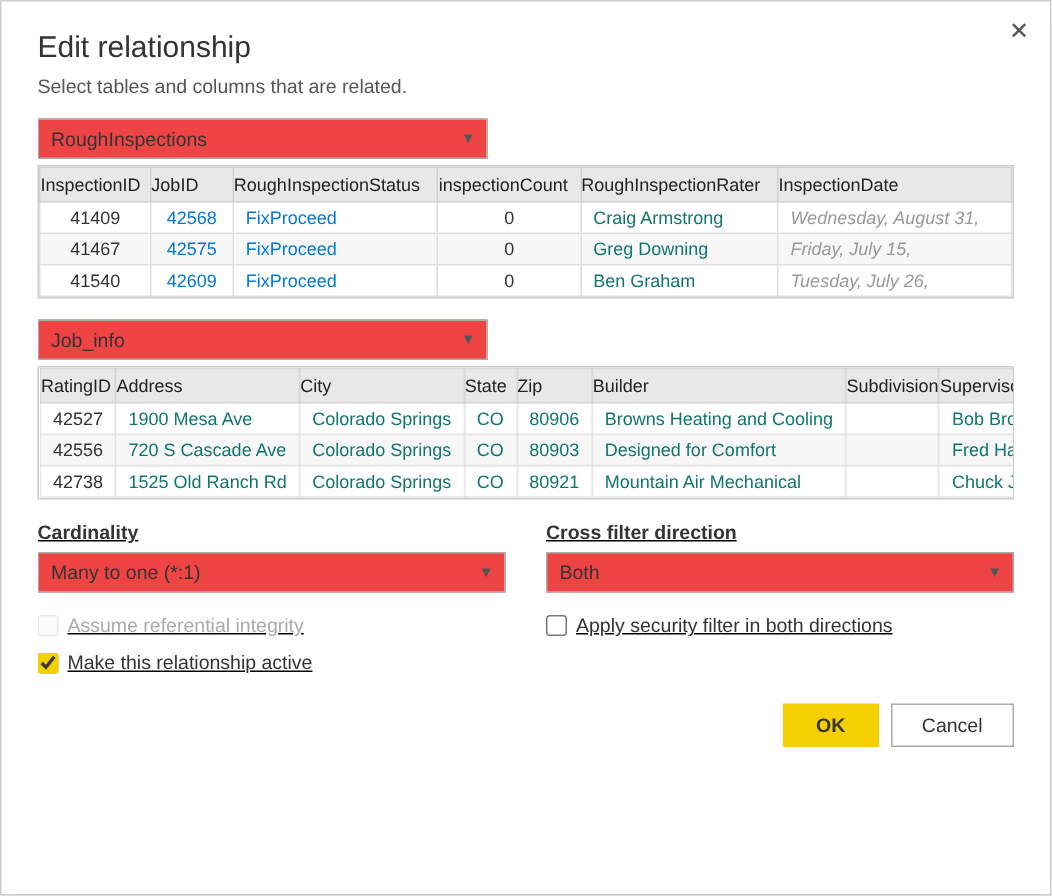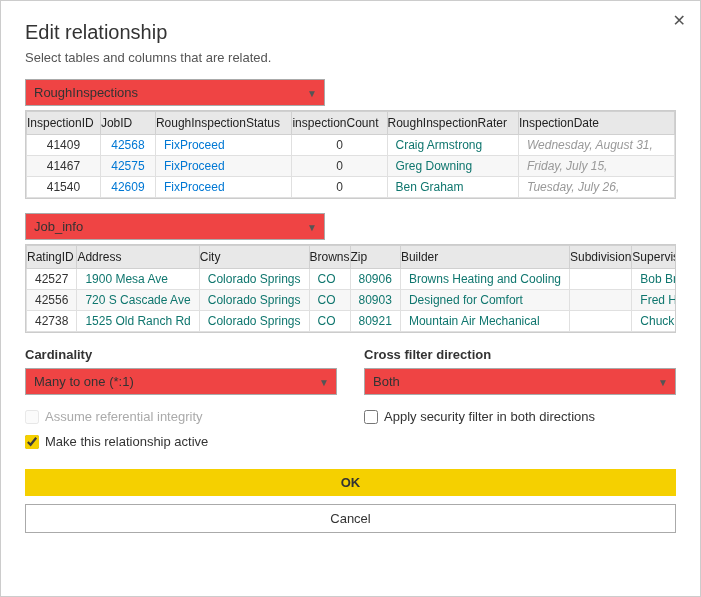--- a/index.html
+++ b/index.html
@@ -115,20 +115,21 @@
     }
     .td-italic {
       font-style: italic;
       color: #999;
     }
     
     .bottom-section {
       display: flex;
       gap: 27px;
       margin-top: 4px;
+      text-decoration: underline;
     }
     .bottom-col {
       flex: 1;
     }
     .section-label {
       font-size: 13px;
       font-weight: 600;
       color: #333;
       margin-bottom: 6px;
     }
@@ -152,21 +153,20 @@
       color: #aaa;
     }
     .checkbox-row.disabled input[type=checkbox] {
       opacity: 0.5;
     }
     .footer-btns {
       display: flex;
       justify-content: flex-end;
       gap: 8px;
       margin-top: 20px;
-      flex-direction: column;
     }
     .btn-ok {
       background: #f5d000;
       color: #333;
       border: none;
       padding: 6px 22px;
       font-size: 13px;
       font-weight: 600;
       cursor: pointer;
     }
@@ -243,21 +243,21 @@
   </div>
 
   
   <div class="table-wrap">
     <table>
       <thead>
         <tr>
           <th>RatingID</th>
           <th>Address</th>
           <th>City</th>
-          <th>Browns</th>
+          <th>State</th>
           <th>Zip</th>
           <th>Builder</th>
           <th>Subdivision</th>
           <th>Supervisor</th>
         </tr>
       </thead>
       <tbody id="table2-body">
       <tr>
       <td class="td-num">42527</td>
       <td class="td-gray">1900 Mesa Ave</td>

